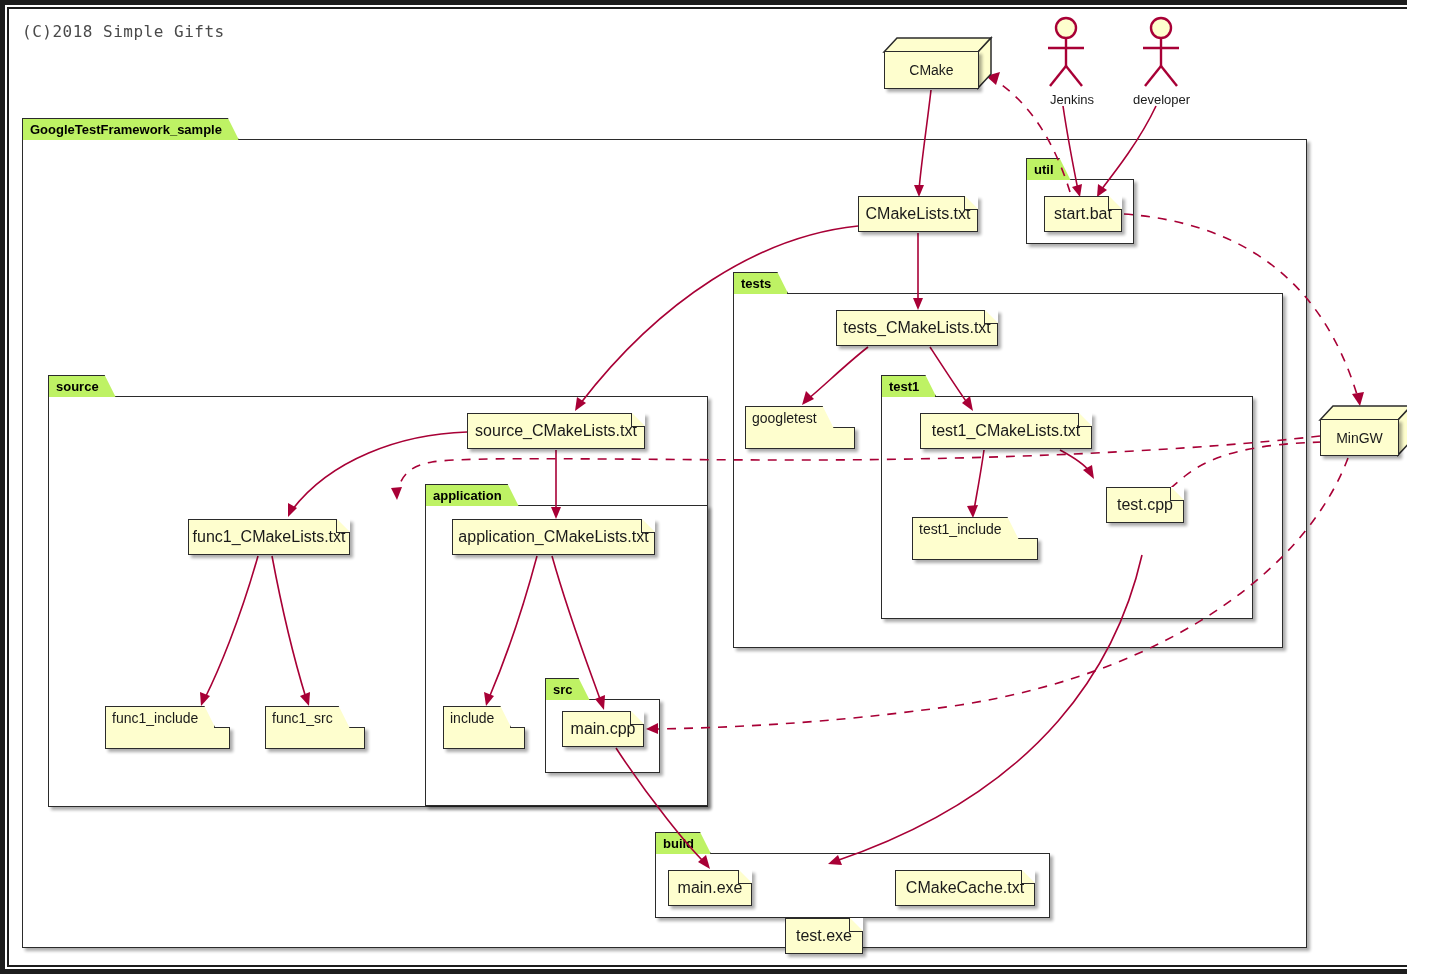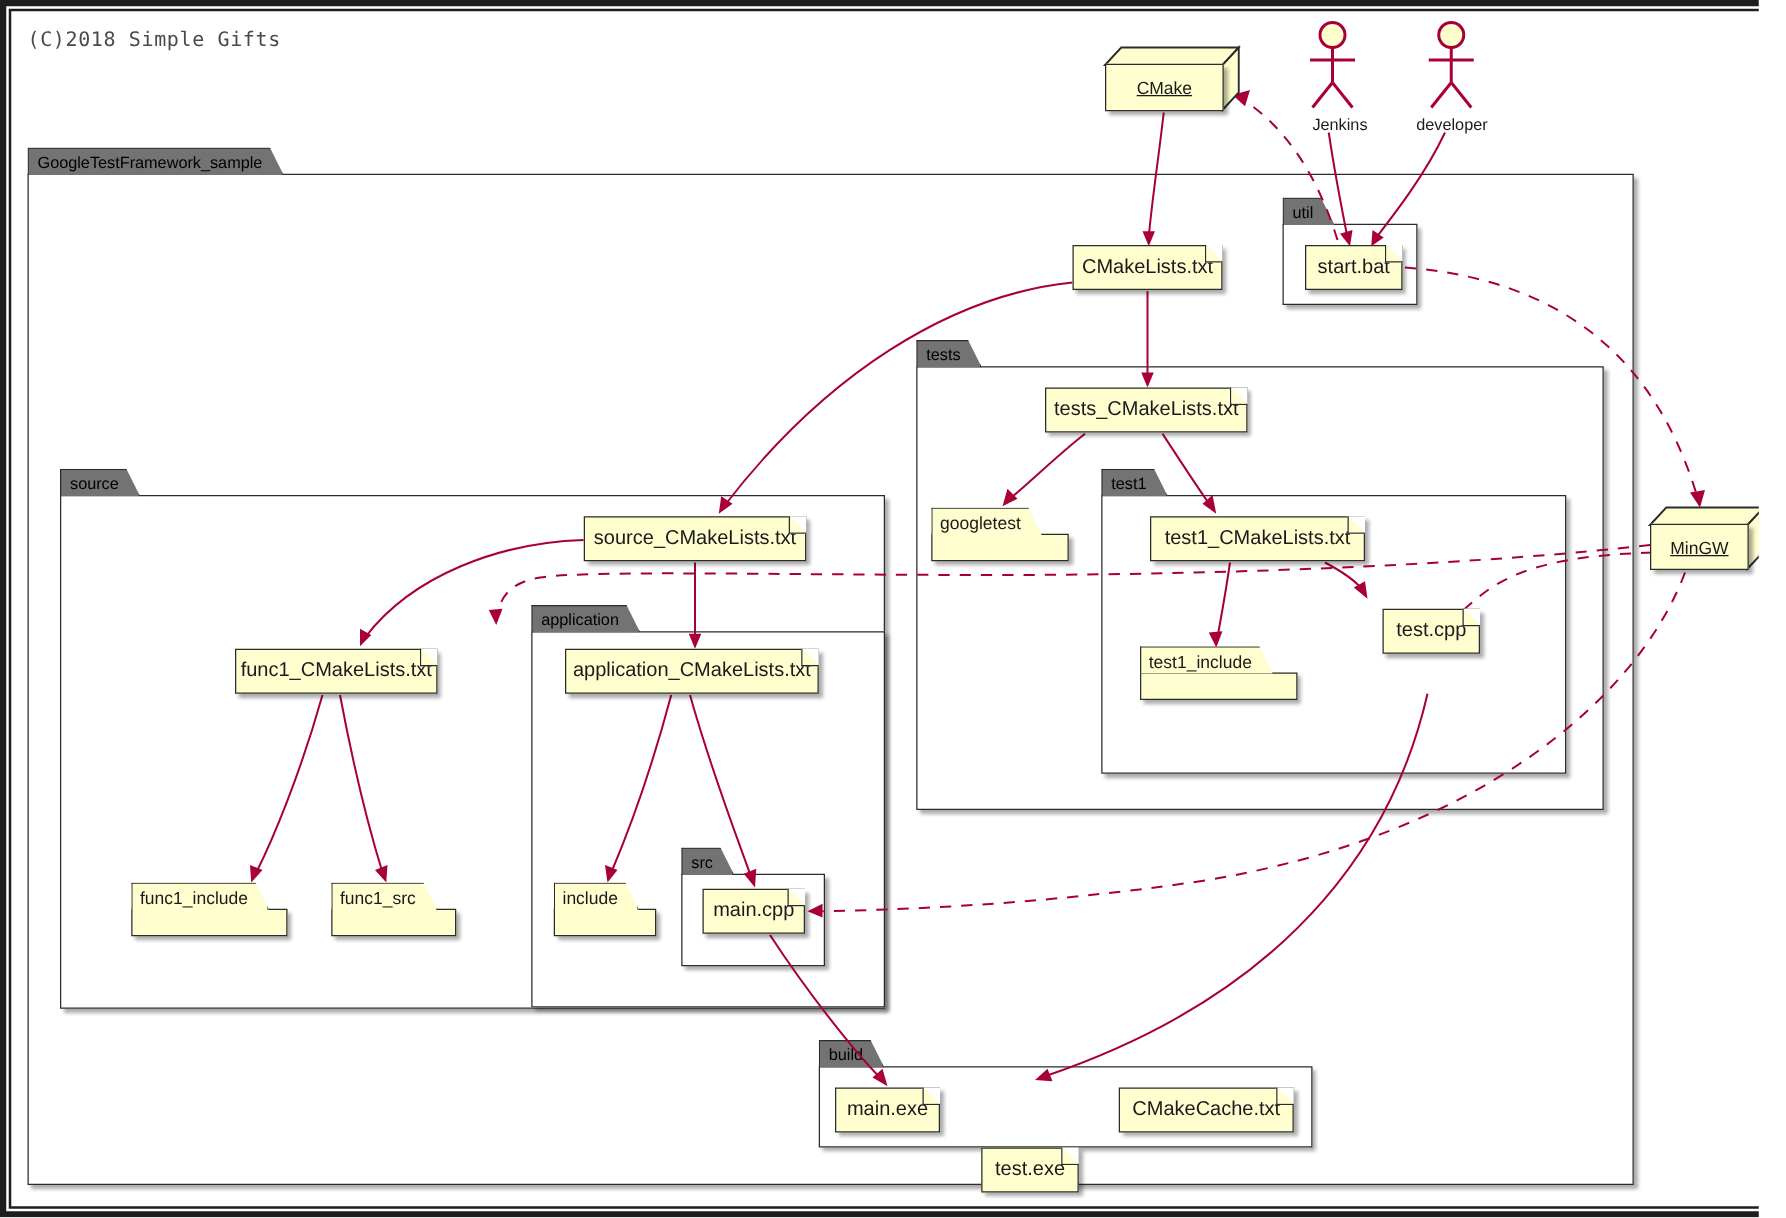--- a/index.html
+++ b/index.html
@@ -29,26 +29,26 @@
     position:absolute; left:22px; top:22px;
     font-family:"DejaVu Sans Mono","Liberation Mono",monospace;
     font-size:16px; color:#4a4a4a; letter-spacing:.5px;
     white-space:nowrap;
   }
 
   
   .pkg{ position:absolute; }
   .pkg > .pkg-tab{
     position:absolute; left:0; top:0; height:22px;
-    background:#737373;
+    background:#bef264;
     border:1.6px solid #2b2b2b;
     border-bottom:none;
     padding:0 16px 0 7px;
     display:flex; align-items:center;
-    font-weight:normal; font-size:13px; color:#000;
+    font-weight:bold; font-size:13px; color:#000;
     white-space:nowrap;
     clip-path: polygon(0 0, calc(100% - 11px) 0, 100% 100%, 0 100%);
     z-index:3;
   }
   .pkg > .pkg-body{
     position:absolute; left:0; top:21px; right:0; bottom:0;
     background:#ffffff;
     border:1.6px solid #2b2b2b;
     box-shadow:3px 3px 3px rgba(0,0,0,.33);
     z-index:1;
@@ -101,21 +101,20 @@
 
   
   .node3d{ position:absolute; z-index:7; }
   .node3d .n-face{
     position:absolute; left:0; bottom:0; right:13px; top:13px;
     background:#FEFECE; border:1.5px solid #2b2b2b;
     display:flex; align-items:center; justify-content:center;
     font-size:14px; color:#1a1a1a; white-space:nowrap;
     box-shadow:3px 3px 3px rgba(0,0,0,.33);
     z-index:2;
-    text-decoration:underline;
   }
   .node3d svg{ position:absolute; left:0; top:0; overflow:visible; }
 
   
   .actor{ position:absolute; z-index:7; width:56px; }
   .actor svg{ display:block; margin:0 auto; }
   .actor .a-label{
     text-align:right; font-size:13px; color:#1a1a1a; margin-top:2px;
     white-space:nowrap;
   }

